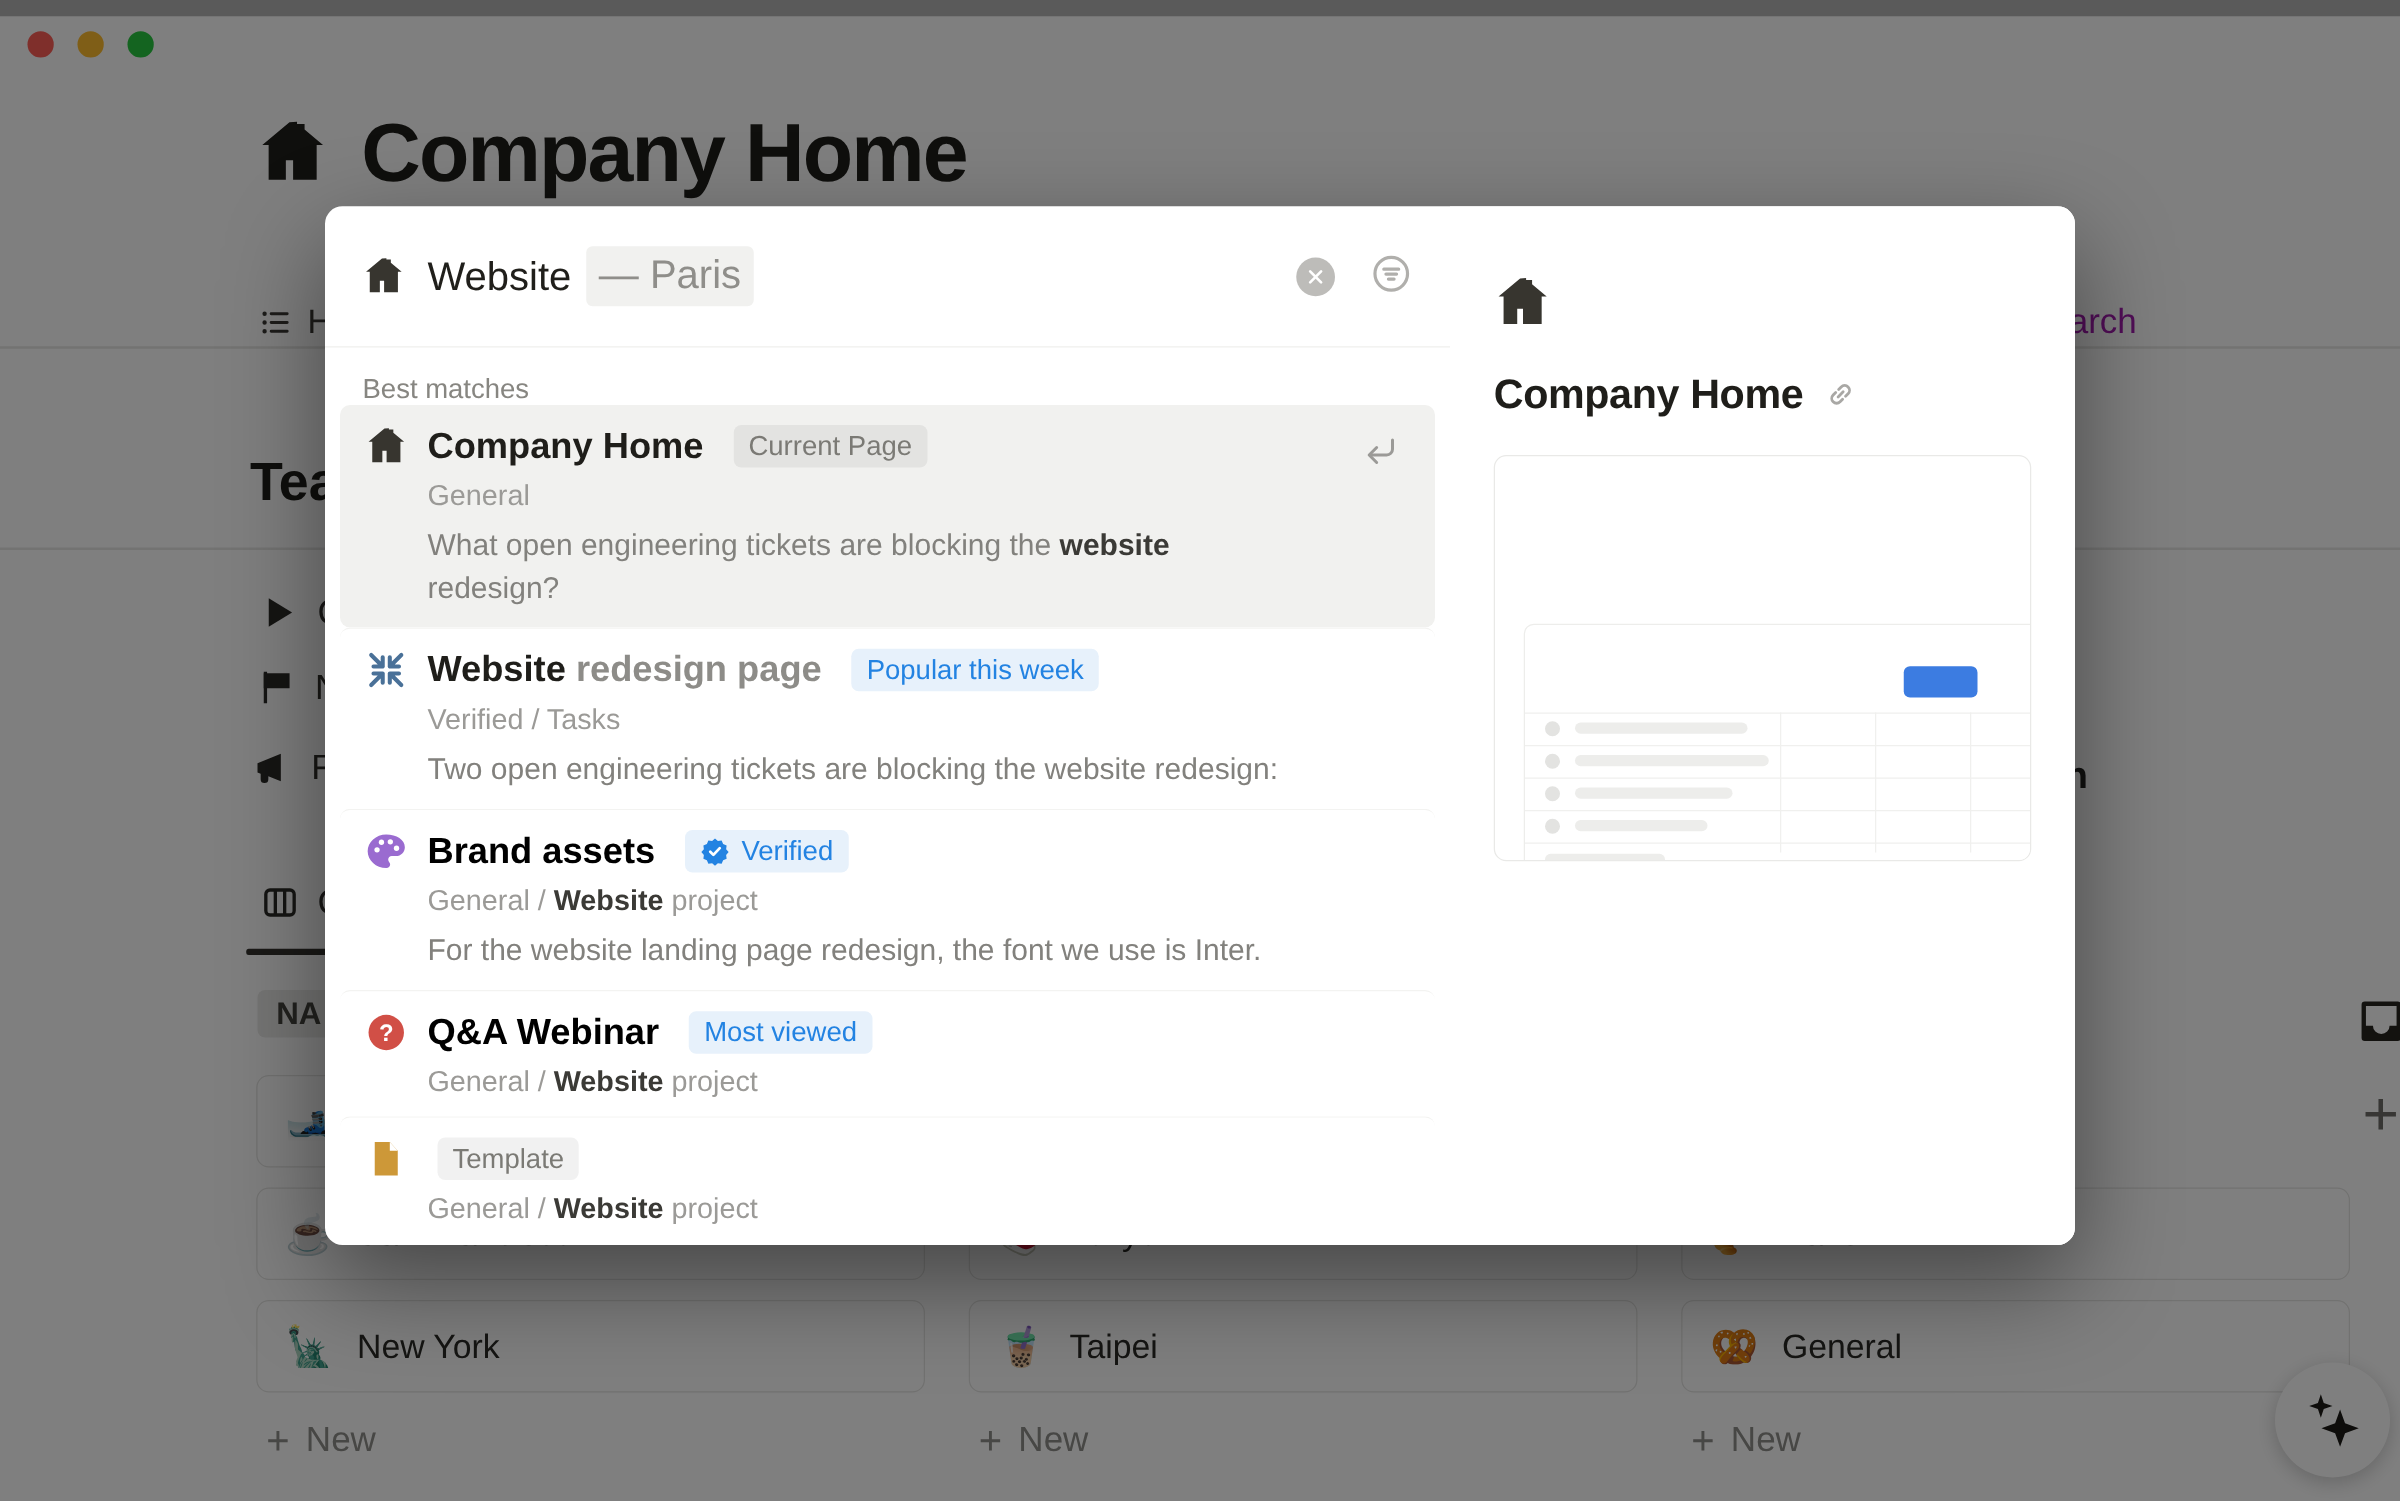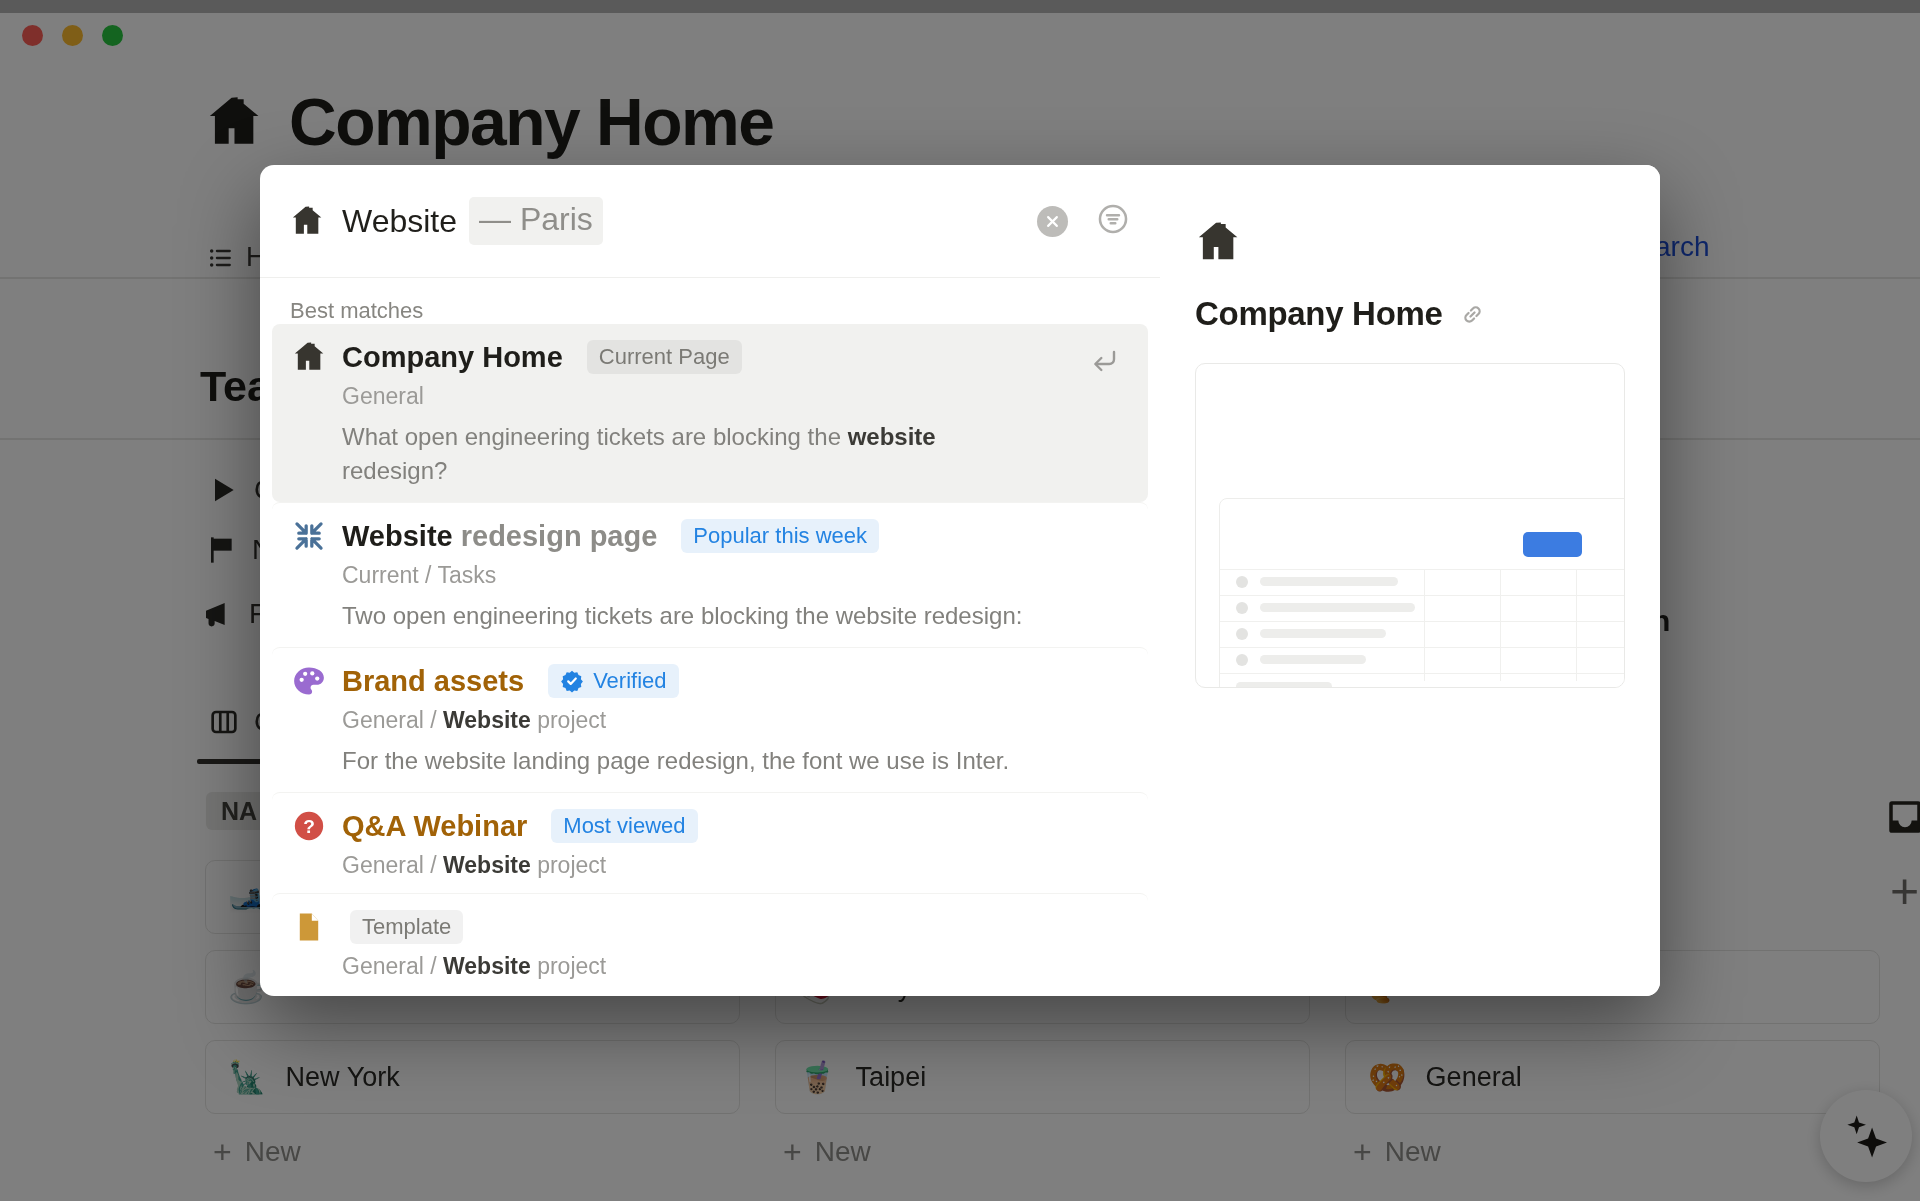--- a/index.html
+++ b/index.html
@@ -15,21 +15,21 @@
   .tl span { width:21px; height:21px; border-radius:50%; }
 
   
   .bg-title { position:absolute; left:205px; top:84px; display:flex; align-items:center; gap:26px; color:#1f1e1a; }
   .bg-title svg { width:58px; height:58px; }
   .bg-title .t { font-size:66px; font-weight:700; letter-spacing:-1.5px; }
 
   .bg-tabrow { position:absolute; left:207px; top:242px; display:flex; align-items:center; gap:11px;
                font-size:27px; font-weight:500; color:#3a3935; }
   .bg-tabrow svg { width:28px; height:28px; }
-  .bg-search { position:absolute; left:1655px; top:231px; font-size:28px; font-weight:500; color:#1d4ed8; }
+  .bg-search { position:absolute; left:1655px; top:241px; font-size:28px; font-weight:500; color:#a21caf; }
   .bg-div1 { position:absolute; left:0; top:277px; width:1920px; height:2px; background:#e7e7e5; }
   .bg-heading { position:absolute; left:200px; top:362px; font-size:43px; font-weight:700; color:#1f1e1a; }
   .bg-div2 { position:absolute; left:0; top:438px; width:1920px; height:2px; background:#e7e7e5; }
 
   .bg-item { position:absolute; display:flex; align-items:center; gap:15px;
              font-size:28px; font-weight:500; color:#32312d; }
   .bg-item svg { width:32px; height:32px; }
   .bg-item.i1 { left:207px; top:474px; }
   .bg-item.i2 { left:205px; top:534px; }
   .bg-item.i3 { left:202px; top:598px; }
@@ -77,21 +77,21 @@
   .results { flex:1; overflow:hidden; }
   .section-label { padding:20px 30px 0; font-size:22px; color:#878681; }
   .result { margin:0 12px; padding:14px 20px; border-radius:8px; position:relative; }
   .result.sep { border-top:1px solid #f3f3f1; }
   .result.selected { background:#f1f1ef; }
   .r-title { display:flex; align-items:center; gap:16px; height:38px; }
   .r-title .icon { width:34px; height:34px; flex:none; }
   .r-title .icon svg { width:34px; height:34px; }
   .r-name { font-size:29px; font-weight:600; white-space:nowrap; }
   .s-strong { color:#1f1e1a; }
-  .s-mid { color:#a16207; }
+  .s-mid { color:#000000; }
   .s-fade { color:#8d8c88;text-align:center; }
   .badge { margin-left:8px; height:34px; display:inline-flex; align-items:center; padding:0 12px;
            border-radius:6px; font-size:22px; white-space:nowrap; }
   .badge.neutral { background:rgba(0,0,0,.055); color:#7b7a75; }
   .badge.blue { background:#e7f1fb; color:#2383e2; font-weight:400; gap:9px; }
   .badge.blue svg { width:24px; height:24px; }
   .r-crumb { margin:6px 0 0 50px; font-size:23px; color:#9b9a97; line-height:28px; }
   .r-crumb b { color:#3b3a36; font-weight:700; }
   .r-desc { margin:10px 0 0 50px; font-size:24px; color:#82817d; line-height:34px; }
   .r-desc b { color:#3b3a36; font-weight:600; }
@@ -296,21 +296,21 @@
               <svg viewBox="0 0 24 24" fill="none" stroke="currentColor" stroke-width="2.3" stroke-linecap="round" stroke-linejoin="round">
                 <path d="M3.5 3.5 10 10M10 4.8V10H4.8"></path>
                   <path d="M20.5 3.5 14 10M14 4.8V10h5.2"></path>
                 <path d="M3.5 20.5 10 14M4.8 14H10v5.2"></path>
                   <path d="M20.5 20.5 14 14M14 19.2V14h5.2"></path>
               </svg>
             </span>
             <span class="r-name"><span class="s-strong">Website</span><span class="s-fade"> redesign page</span></span>
             <span class="badge blue">Popular this week</span>
           </div>
-          <div class="r-crumb"><span>Current / Tasks</span></div>
+          <div class="r-crumb"><span>Verified / Tasks</span></div>
           <div class="r-desc"><span>Two open engineering tickets are blocking the website redesign:</span></div>
         </div>
 
         <div class="result sep">
           <div class="r-title">
             <span class="icon">
               <svg viewBox="0 0 24 24">
                   <path fill="#9a6bd0" d="M12 2.5C6.2 2.5 1.5 6.8 1.5 12S6.2 21.5 12 21.5c1.3 0 2.2-.9 2.2-2 0-.6-.2-1-.6-1.5-.3-.4-.5-.8-.5-1.3 0-1.1.9-2 2-2h2.4c2.8 0 5-2.2 5-5 0-4.2-4.7-7.2-10.5-7.2z"></path>
                   <circle cx="6.8" cy="11.2" r="1.5" fill="#fff"></circle>
                   <circle cx="9.3" cy="6.9" r="1.5" fill="#fff"></circle>

